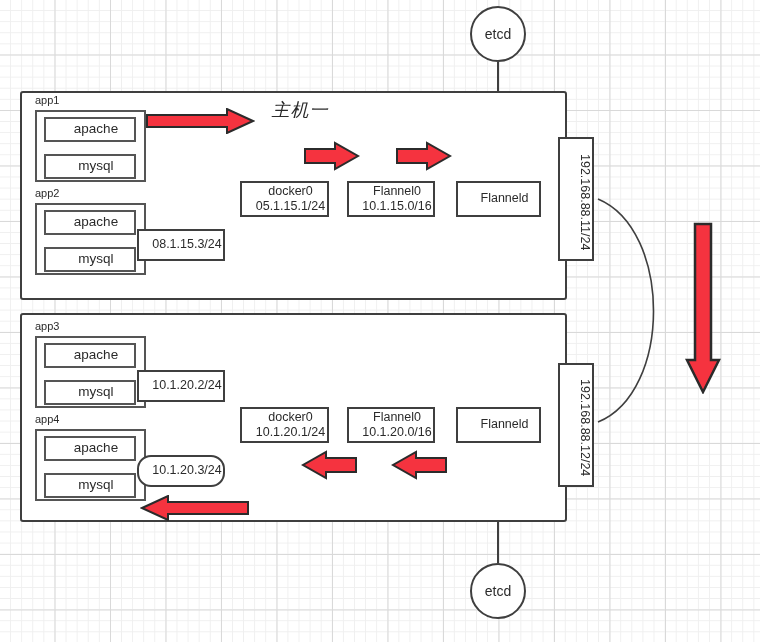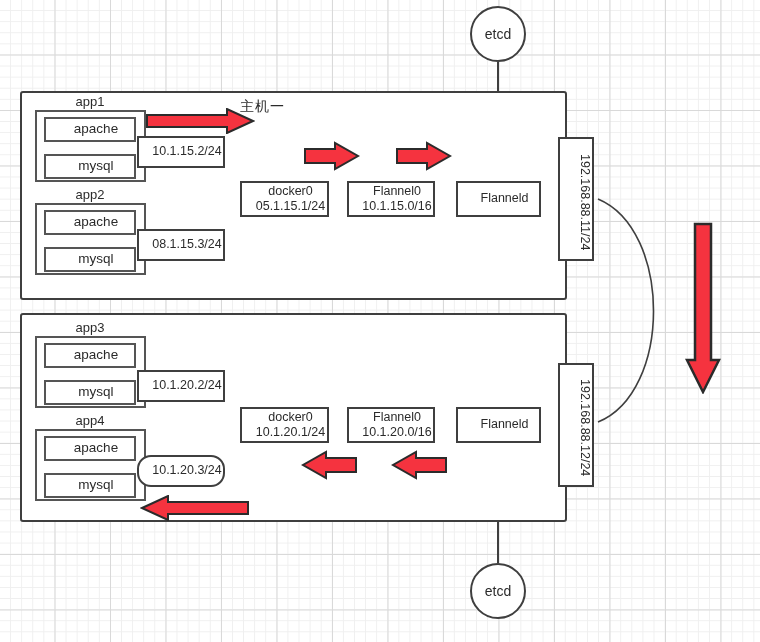--- a/index.html
+++ b/index.html
@@ -53,30 +53,31 @@
     border: 2px solid #555555;
     background: #ffffff;
   }
   .unit-box {
     border: 2px solid #555555;
     background: #ffffff;
     font-size: 13.5px;
   }
   .app-label {
     position: absolute;
-    font-size: 13px;
-    color: #2b2b2b;
+    font-size: 11px;
+    color: #2b2b2b;
+    text-align: left;
+  }
+  .host-title {
+    position: absolute;
+    font-size: 18px;
+    color: #2b2b2b;
+    letter-spacing: 1px;
     text-align: center;
-  }
-  .host-title {
-    position: absolute;
-    font-size: 14px;
-    color: #2b2b2b;
-    letter-spacing: 1px;
-    text-align: left;
+    font-style: italic;
   }
   .ip-box {
     font-size: 12.5px;
   }
   .node-box {
     font-size: 12.5px;
   }
   .vert-box {
     font-size: 12.5px;
     writing-mode: vertical-rl;
@@ -141,21 +142,20 @@
     <path d="M598,199 C672,230 672,392 598,422" stroke="#3f3f3f" stroke-width="1.6" fill="none"></path>
   </svg>
 
   <div class="host-box box" style="left:20px; top:91px; width:547px; height:209px;"></div>
   <div class="host-title" style="left:240px; top:98px; width:120px;">主机一</div>
 
   <div class="app-label" style="left:35px; top:94px; width:110px;">app1</div>
   <div class="app-outer box" style="left:35px; top:110px; width:111px; height:72px;"></div>
   <div class="unit-box box" style="left:44px; top:117px; width:92px; height:25px;">apache</div>
   <div class="unit-box box" style="left:44px; top:154px; width:92px; height:25px;">mysql</div>
-  <div class="box ip-box" style="left:137px; top:136px; width:88px; height:32px;">10.1.15.2/24</div>
 
   <div class="app-label" style="left:35px; top:187px; width:110px;">app2</div>
   <div class="app-outer box" style="left:35px; top:203px; width:111px; height:72px;"></div>
   <div class="unit-box box" style="left:44px; top:210px; width:92px; height:25px;">apache</div>
   <div class="unit-box box" style="left:44px; top:247px; width:92px; height:25px;">mysql</div>
   <div class="box ip-box" style="left:137px; top:229px; width:88px; height:32px;">08.1.15.3/24</div>
 
   <div class="box node-box" style="left:240px; top:181px; width:89px; height:36px;">
     <span>docker0</span>
     <span>05.1.15.1/24</span>

